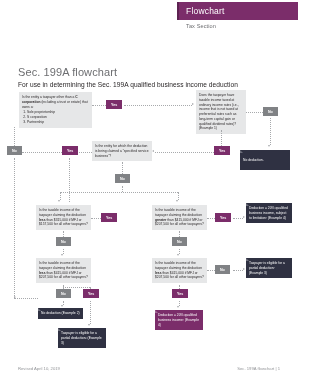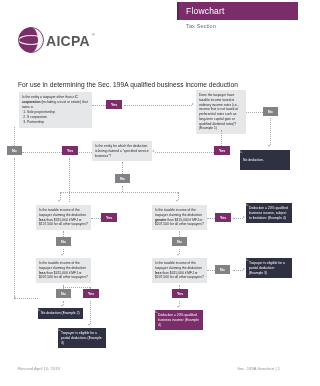--- a/index.html
+++ b/index.html
@@ -115,32 +115,22 @@
 </head>
 <body>
 
 <div id="page">
 
   <div class="hdr-band"></div>
   <div class="hdr-band-accent"></div>
   <div class="hdr-title">Flowchart</div>
   <div class="hdr-sub">Tax Section</div>
 
-  <div class="logo-wrap">
-    <svg class="logo-mark" viewBox="0 0 52 52">
-      <circle cx="26" cy="26" r="25" fill="#7b2d6a"></circle>
-      <path d="M26 1 A25 25 0 0 1 26 51 A14 25 0 0 0 26 1 Z" fill="#ffffff" opacity="0.92"></path>
-      <path d="M26 1 A25 25 0 0 0 26 51 A30 25 0 0 1 26 1 Z" fill="#ffffff" opacity="0.35"></path>
-      <ellipse cx="26" cy="26" rx="25" ry="9" fill="none" stroke="#ffffff" stroke-width="2.4" opacity="0.9"></ellipse>
-      <circle cx="26" cy="26" r="25" fill="none" stroke="#5d2251" stroke-width="1.5"></circle>
-    </svg>
-    <div class="logo-text">AICPA</div>
-    <div class="logo-tm">®</div>
-  </div>
-
+
+  <div class="doc-title">Sec. 199A flowchart</div>
   <div class="doc-sub">For use in determining the Sec. 199A qualified business income deduction</div>
 
   <div class="box box-grey" style="left:19px; top:92px; width:73px;">
     <span>Is the entity a taxpayer other than a <b>C corporation</b> (including a trust or estate) that owns a:</span>
     <ol>
       <li>Sole proprietorship</li>
       <li>S corporation</li>
       <li>Partnership</li>
     </ol>
   </div>

